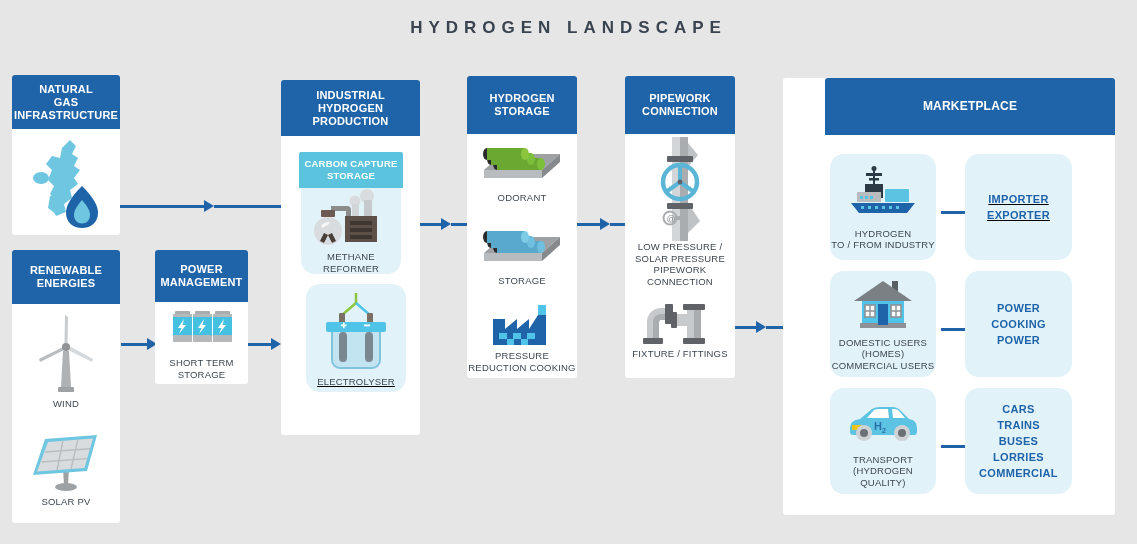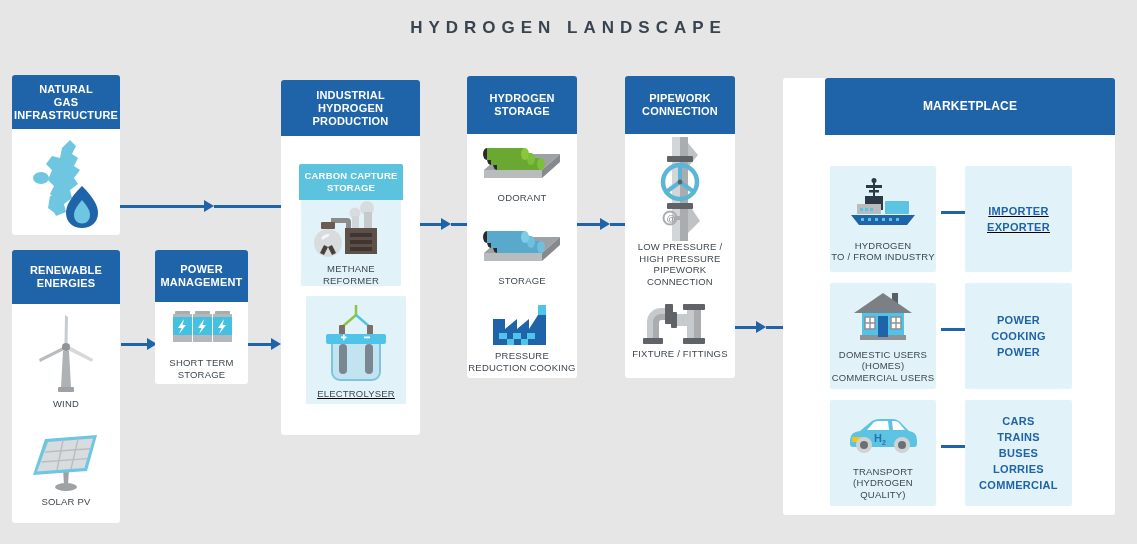--- a/index.html
+++ b/index.html
@@ -23,22 +23,22 @@
   
   .panel{background:#ffffff;border-radius:3px;}
   .panel-head{
     background:#1f63a8;color:#fff;border-radius:3px 3px 0 0;
     display:flex;align-items:center;justify-content:center;
     text-align:center;font-weight:bold;font-size:11px;line-height:13px;
     letter-spacing:.2px;
   }
 
   
-  .card{background:#e1f2f9;border-radius:2px;display:flex;
-        flex-direction:column;align-items:center;margin-top:12px;}
+  .card{background:#e1f2f9;border-radius:14px;display:flex;
+        flex-direction:column;align-items:center;}
   .card-head{
     background:#5bc3dd;color:#fff;width:100%;text-align:center;
     font-weight:bold;font-size:9.5px;line-height:12px;padding:6px 2px;
     border-radius:2px 2px 0 0;letter-spacing:.2px;
   }
   .cap{
     color:#3e4750;font-size:9.5px;line-height:11.5px;text-align:center;
     letter-spacing:.2px;
   }
   .cap-blue{
@@ -374,21 +374,21 @@
             <path d="M38 45 L52 55"></path>
           </g>
           <circle fill="#5f6367" cx="38" cy="45" r="2.4"></circle>
           <circle fill="none" stroke="#a9adb0" stroke-width="2" cx="28" cy="81" r="6.5"></circle>
           <rect fill="#a9adb0" x="33" y="79" width="7" height="4"></rect>
           <text x="24.6" y="84.5" font-family="'Liberation Sans',sans-serif" font-size="9" fill="#8a8e91">@</text>
         </svg>
       </div>
       <div class="cap">
         <div>LOW PRESSURE /</div>
-        <div>HIGH PRESSURE</div>
+        <div>SOLAR PRESSURE</div>
         <div>PIPEWORK CONNECTION</div>
       </div>
     </div>
 
     <div class="abs" style="left:0;top:222px;width:110px;height:80px;">
       <div class="icowrap" style="height:50px;">
         <svg width="86" height="46" viewBox="0 0 86 46">
           <path fill="#c6cacc" d="M10 40 V22 a14 14 0 0 1 14 -14 h8 v12 h-8 a2 2 0 0 0 -2 2 v18 z"></path>
           <path fill="#a9adb0" d="M16 40 V22 a8 8 0 0 1 8 -8 h8 v6 h-8 a2 2 0 0 0 -2 2 v18 z"></path>
           <rect fill="#5f6367" x="6" y="38" width="20" height="6" rx="1"></rect>

